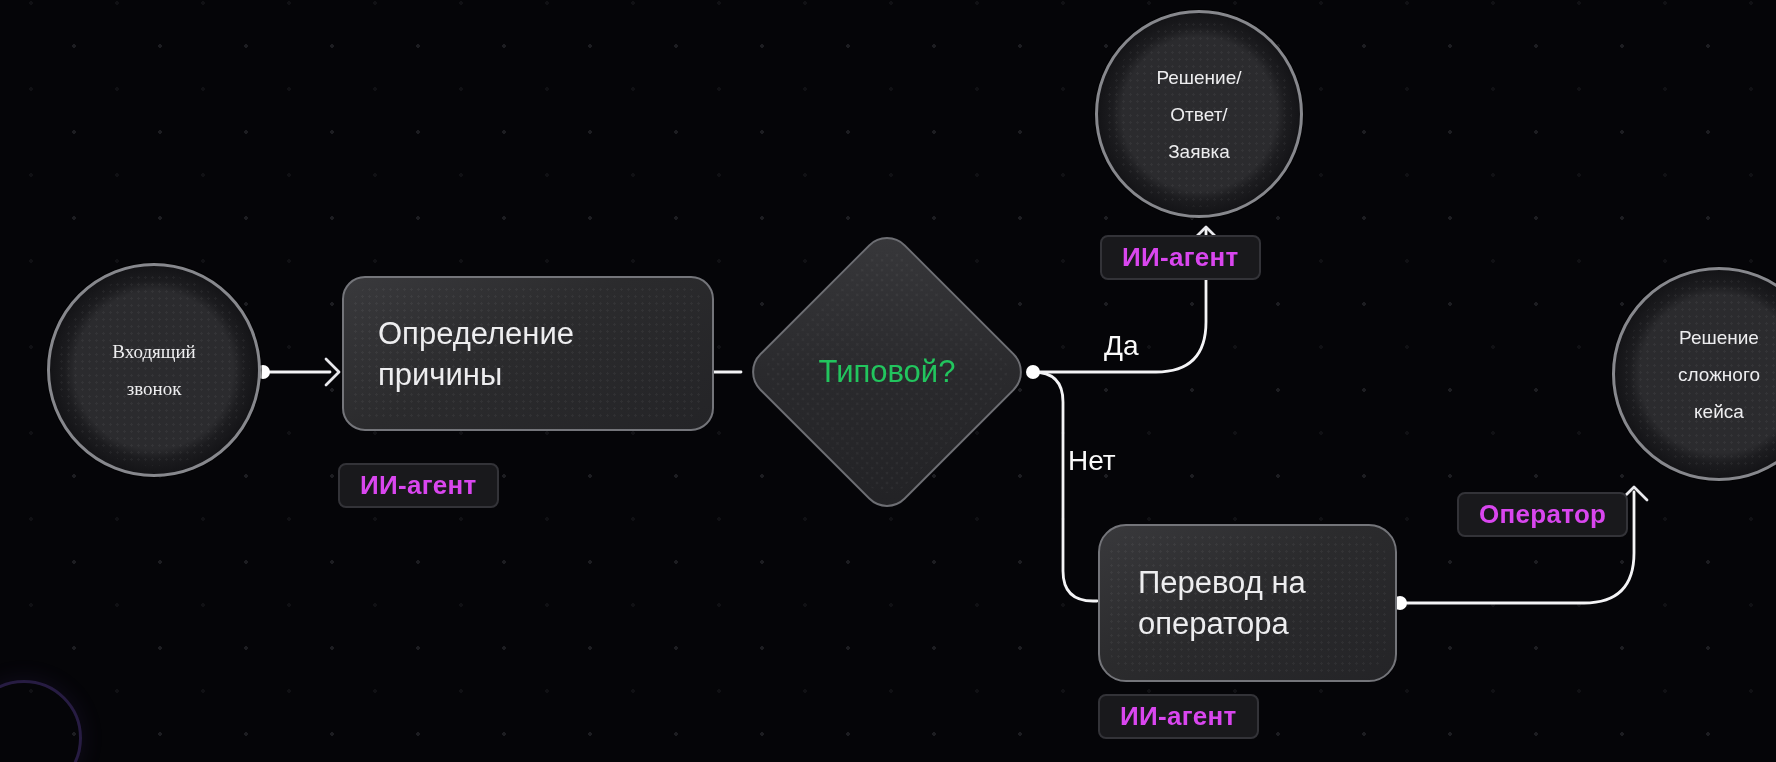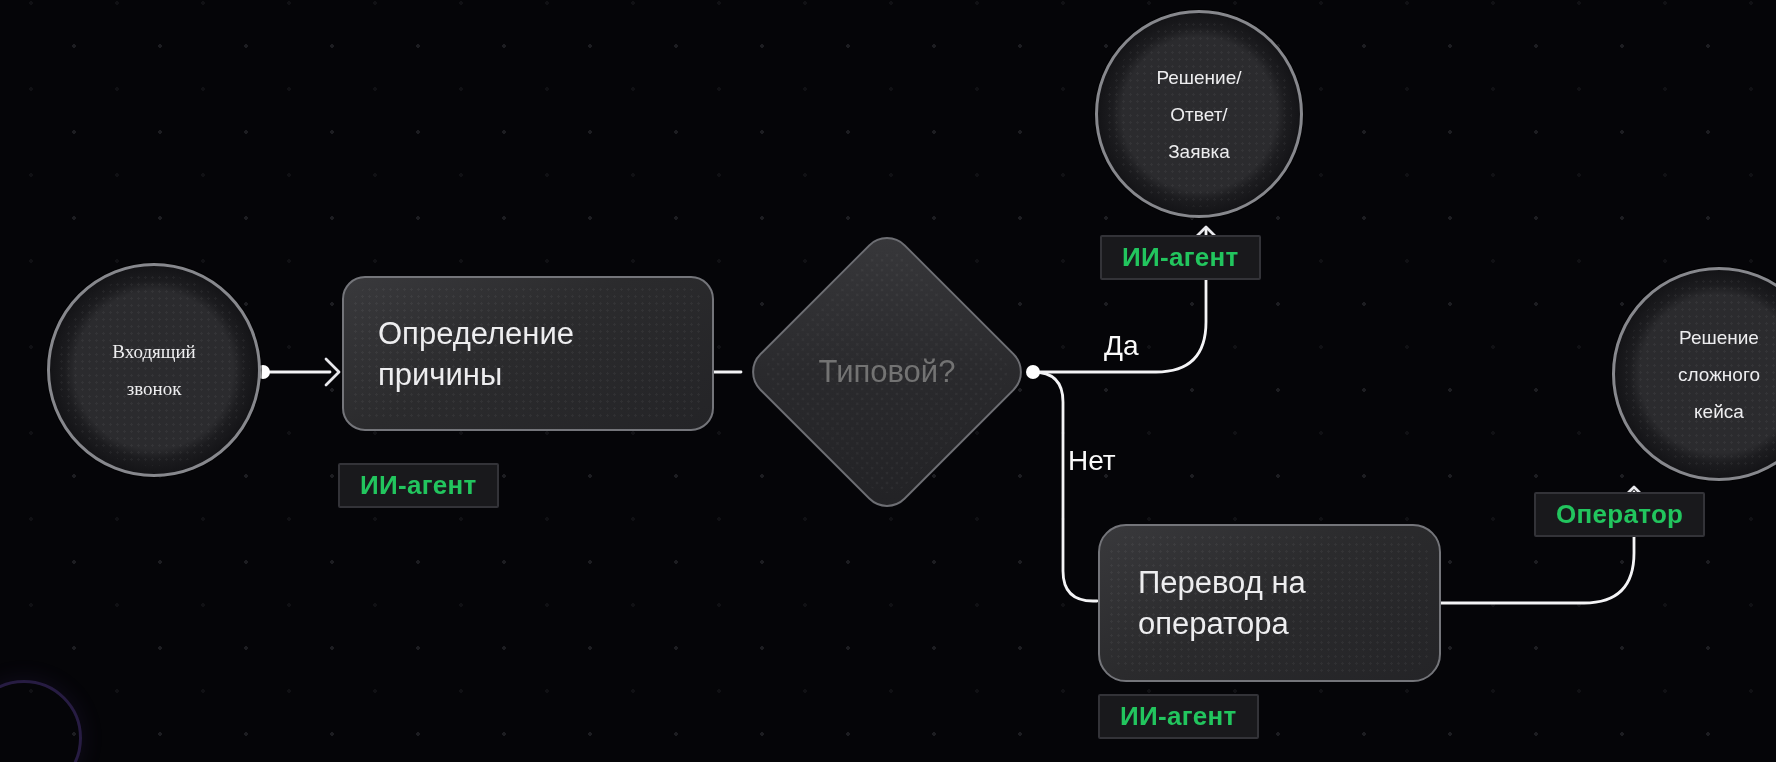--- a/index.html
+++ b/index.html
@@ -114,63 +114,63 @@
     border-radius: inherit;
     background-image: radial-gradient(rgba(255,255,255,0.045) 1px, transparent 1.3px);
     background-size: 7px 7px;
   }
   .diamond-label {
     position: absolute;
     z-index: 3;
     display: flex;
     align-items: center;
     justify-content: center;
-    color: #737373;
+    color: #22c55e;
     font-size: 31px;
     font-weight: 500;
   }
 
   .badge {
     position: absolute;
     z-index: 4;
     display: inline-flex;
     align-items: center;
     justify-content: center;
     height: 45px;
     padding: 0 20px;
     box-sizing: border-box;
     background: #19191c;
     border: 2px solid #333338;
-    border-radius: 2px;
-    color: #22c55e;
+    border-radius: 8px;
+    color: #d946ef;
     font-size: 26px;
     font-weight: 700;
     letter-spacing: 0.3px;
   }
 
   .edge-label {
     position: absolute;
     z-index: 4;
     color: #fafafa;
     font-size: 28px;
     font-weight: 400;
   }
 
   #n-incoming   { left: 47px;   top: 263px; width: 214px; height: 214px; font-family: Liberation Serif, serif; }
   #n-determine  { left: 342px;  top: 276px; width: 372px; height: 155px; padding-left: 34px; border-radius: 23px; }
   #d-typical    { left: 784px;  top: 269px; width: 206px; height: 206px; }
   #l-typical    { left: 764px;  top: 269px; width: 246px; height: 206px; }
   #n-solution   { left: 1095px; top: 10px;  width: 208px; height: 208px; }
-  #n-transfer   { left: 1098px; top: 524px; width: 343px; height: 158px; padding-left: 38px; }
+  #n-transfer   { left: 1098px; top: 524px; width: 299px; height: 158px; padding-left: 38px; }
   #n-complex    { left: 1612px; top: 267px; width: 214px; height: 214px; }
 
   #b-determine  { left: 338px;  top: 463px; }
   #b-solution   { left: 1100px; top: 235px; }
   #b-transfer   { left: 1098px; top: 694px; }
-  #b-complex    { left: 1534px; top: 492px; }
+  #b-complex    { left: 1457px; top: 492px; }
 
   #lbl-yes { left: 1104px; top: 330px; }
   #lbl-no  { left: 1068px; top: 445px; text-align: center; }
 </style>
 </head>
 <body>
 
 <div class="corner-glow"></div>
 
 <svg class="edges-layer" width="1776" height="762" viewBox="0 0 1776 762">

